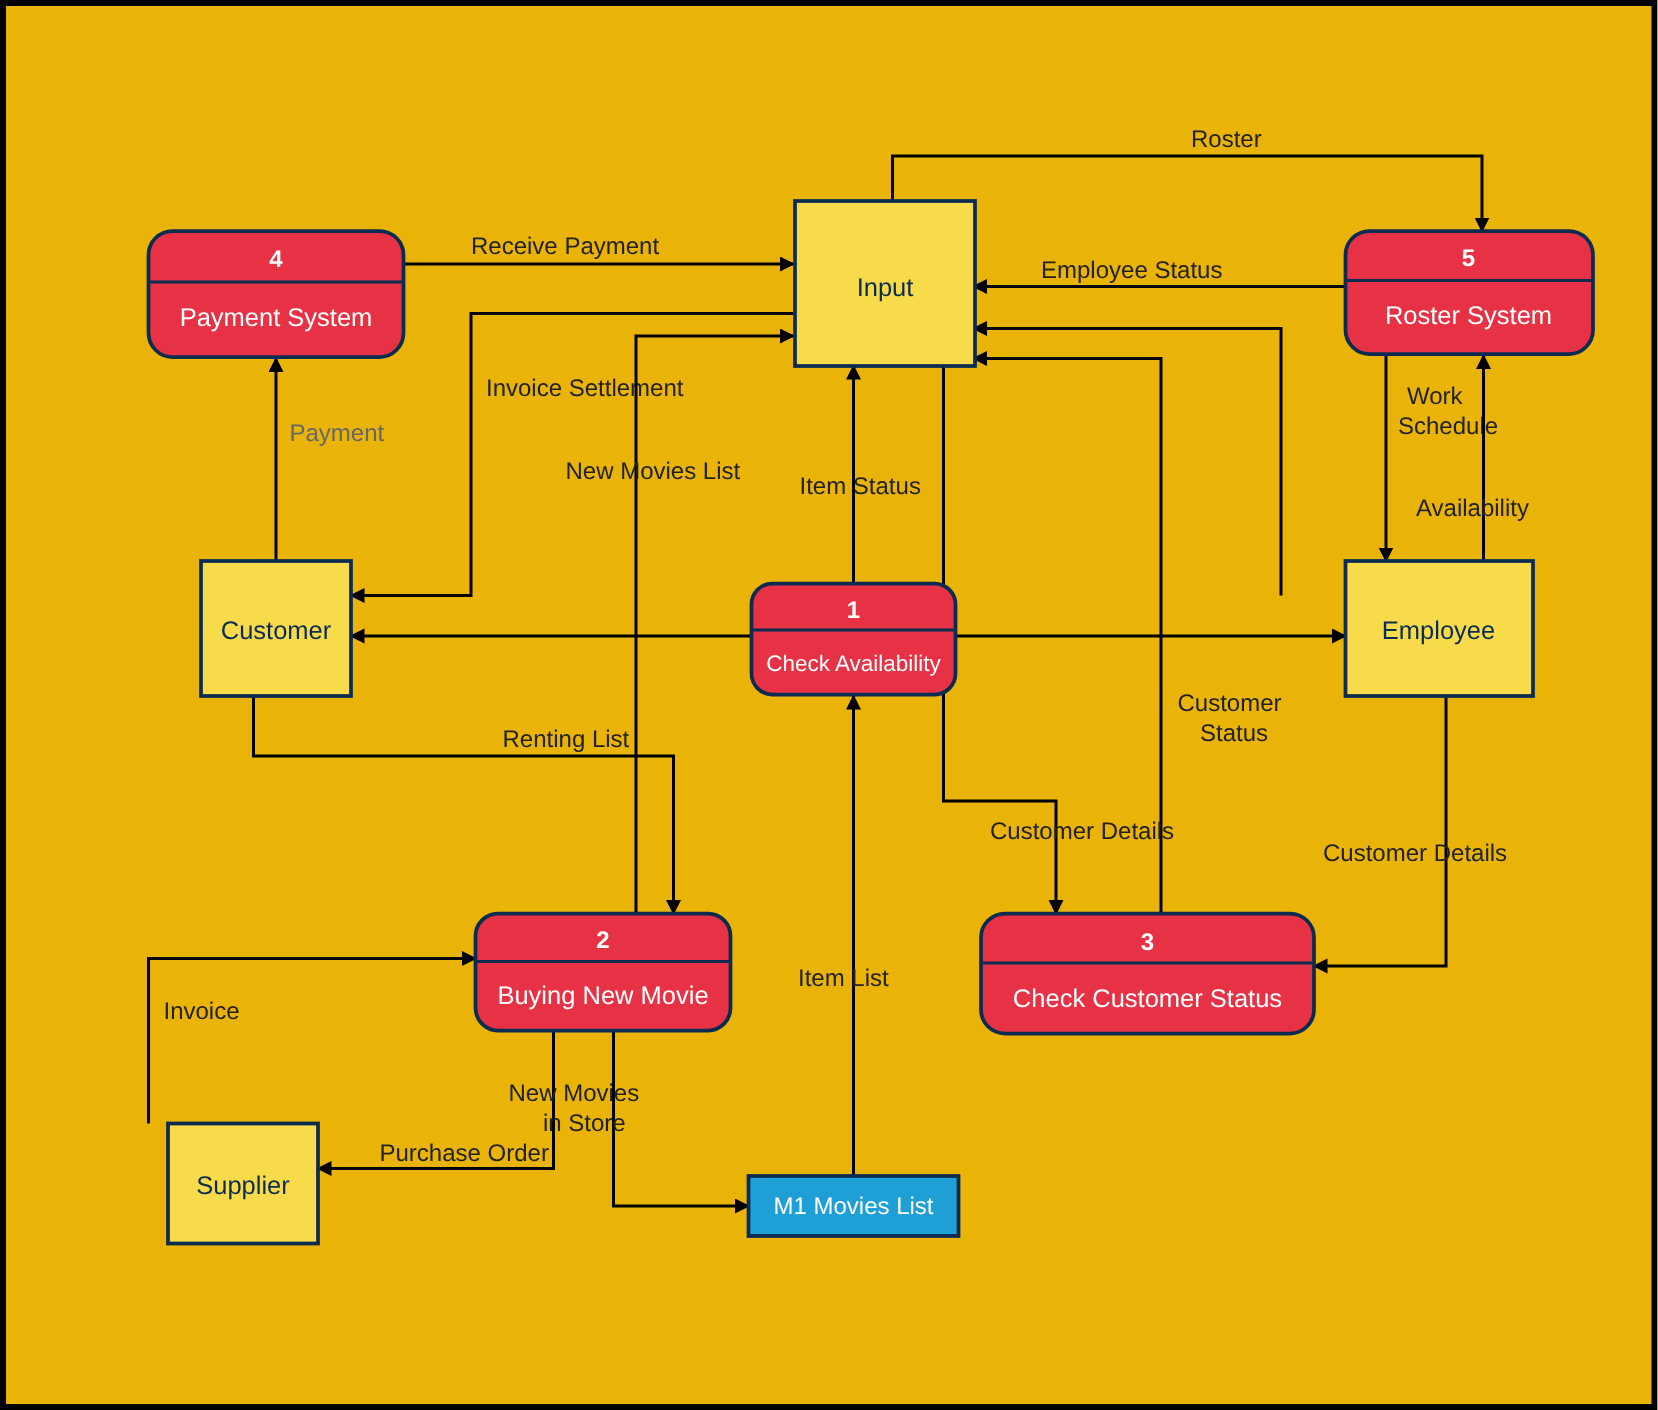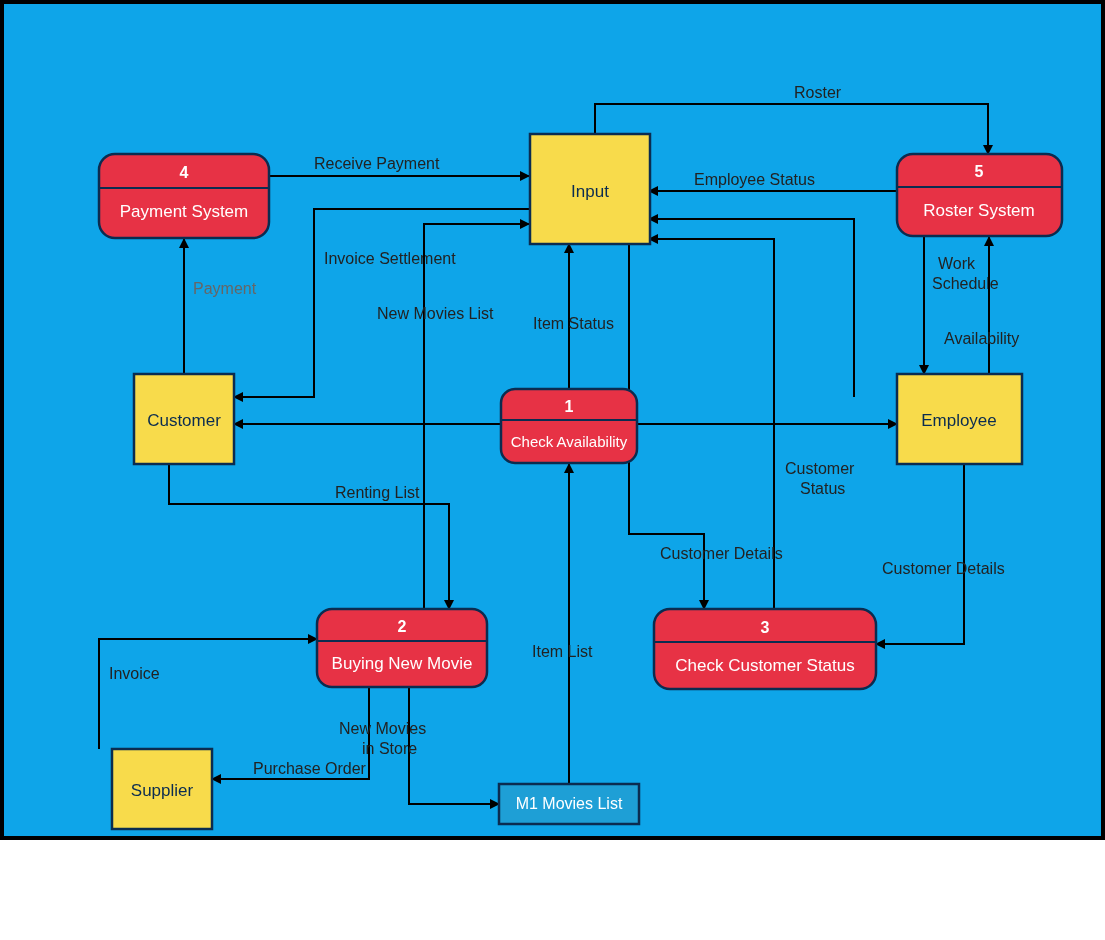--- a/index.html
+++ b/index.html
@@ -1,17 +1,17 @@
 <!DOCTYPE html>
 <html><head>
 <meta charset="utf-8">
 <style>
   html, body { margin:0; padding:0; }
   body { font-family: "Segoe UI", Arial, sans-serif; background:#fff; }
-  .outer { width:1105px; height:840px; background:#0ea5e9; border:4px solid #000; box-sizing:border-box; position:relative;text-align:center; }
+  .outer { width:1105px; height:940px; background:#eab308; border:4px solid #000; box-sizing:border-box; position:relative;text-align:center; }
   svg { position:absolute; top:0; left:0; }
   .proc { fill:#e73245; stroke:#0b2c50; stroke-width:2.5; }
   .procText { fill:#fff; font-size:17px; text-anchor:middle; }
   .procNum { fill:#fff; font-size:16px; font-weight:600; text-anchor:middle; }
   .entity { fill:#f8db4b; stroke:#0b2c50; stroke-width:2.5; }
   .entityText { fill:#0b2c50; font-size:17px; text-anchor:middle; }
   .store { fill:#1e9fd6; stroke:#0b2c50; stroke-width:2.5; }
   .storeText { fill:#fff; font-size:16px; text-anchor:middle; }
   .flow { stroke:#000; stroke-width:2; fill:none; }
   .flowLabel { fill:#222; font-size:16px; }

